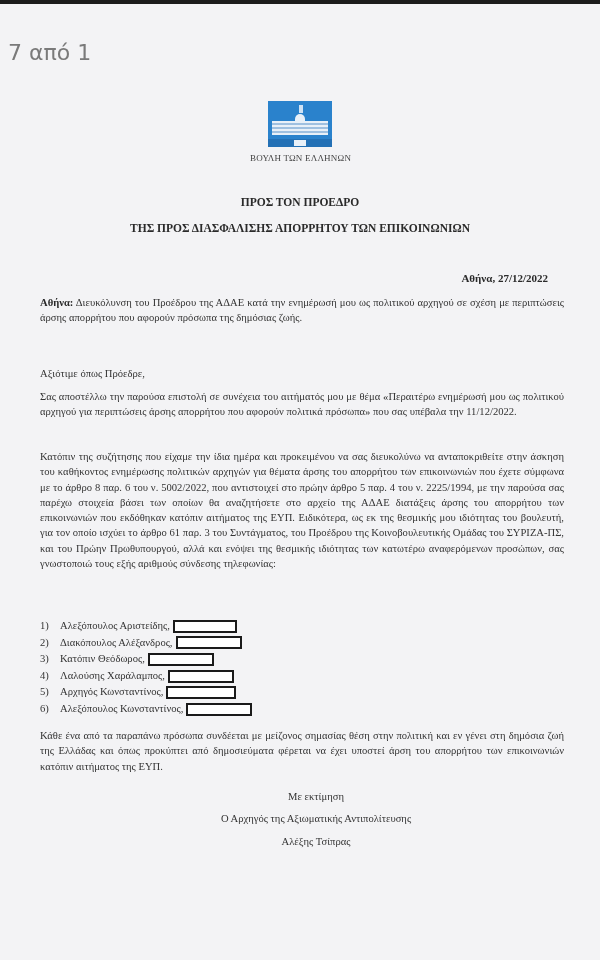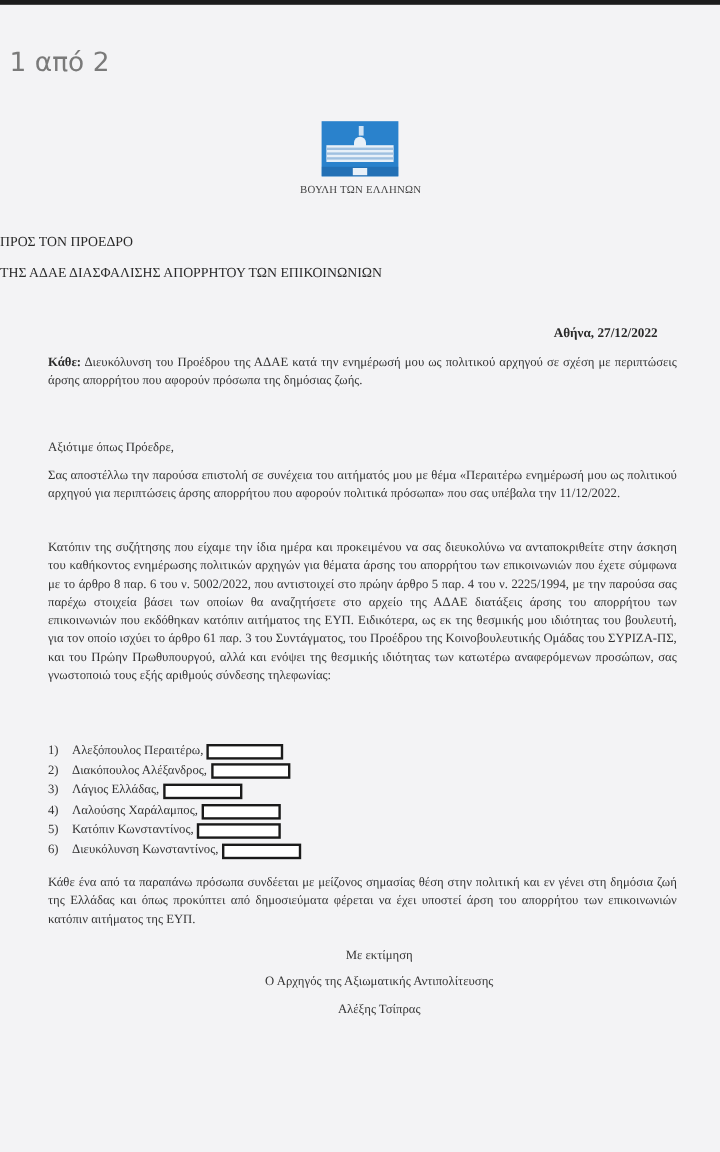--- a/index.html
+++ b/index.html
@@ -17,101 +17,101 @@
   }
   .logo { position: absolute; left: 268px; top: 101px; width: 64px; }
   .logo-box { width: 64px; height: 46px; background: #2a82cc; position: relative; overflow: hidden; }
   .logo-box .bldg { position: absolute; left: 4px; right: 4px; top: 20px; height: 14px; background: #e8f0f8; }
   .logo-box .bldg .row { position: absolute; left: 0; right: 0; height: 2px; background: #9fc0e0; }
   .logo-box .dome { position: absolute; left: 27px; top: 13px; width: 10px; height: 8px; background: #e8f0f8; border-radius: 5px 5px 0 0; }
   .logo-box .flag { position: absolute; left: 31px; top: 4px; width: 4px; height: 8px; background: #cfe2f4; }
   .logo-box .base { position: absolute; left: 0; right: 0; bottom: 0; height: 8px; background: #2370b5; }
   .logo-box .base .mid { position: absolute; left: 26px; top: 1px; width: 12px; height: 6px; background: #e8f0f8; }
   .logo-text { position: absolute; left: -18px; top: 52px; width: 100px; text-align: left; font-size: 9px; color: #444; letter-spacing: 0.2px; white-space: nowrap; }
-  .heading { position: absolute; left: 0; width: 600px; font-weight: normal; font-size: 11.5px; color: #2a2a2a; }
+  .heading { position: absolute; left: 0; width: 600px; text-align: center; font-weight: bold; font-size: 11.5px; color: #2a2a2a; }
   .date { position: absolute; right: 52px; top: 272px; font-weight: bold; font-size: 11px; }
   .para {
     position: absolute; left: 40px; width: 524px;
     font-size: 10.6px; line-height: 15.3px; text-align: justify; color: #333;
   }
   .para b { color: #2a2a2a; }
   .list { position: absolute; left: 40px; top: 618px; font-size: 10.6px; line-height: 16.6px; color: #333; }
   .list-item { display: flex; align-items: center; height: 16.6px; }
   .list-num { width: 20px; }
   .redact { display: inline-block; height: 9px; border: 2px solid #1a1a1a; background: #fff; margin-left: 3px; }
   .center-line { position: absolute; left: 16px; width: 600px; text-align: center; font-size: 10.6px; color: #333; }
 </style>
 </head>
 <body>
 
 <div class="topbar"></div>
 
-<div class="page-counter">1 από 2</div>
+<div class="page-counter">7 από 1</div>
 
 <div class="logo">
   <div class="logo-box">
     <div class="flag"></div>
     <div class="dome"></div>
     <div class="bldg">
       <div class="row" style="top:2px"></div>
       <div class="row" style="top:6px"></div>
       <div class="row" style="top:10px"></div>
     </div>
     <div class="base">
         <div class="mid"></div>
       </div>
   </div>
   <div class="logo-text">ΒΟΥΛΗ ΤΩΝ ΕΛΛΗΝΩΝ</div>
 </div>
 
 <div class="heading" style="top:196px">ΠΡΟΣ ΤΟΝ ΠΡΟΕΔΡΟ</div>
-<div class="heading" style="top:222px">ΤΗΣ ΑΔΑΕ ΔΙΑΣΦΑΛΙΣΗΣ ΑΠΟΡΡΗΤΟΥ ΤΩΝ ΕΠΙΚΟΙΝΩΝΙΩΝ</div>
+<div class="heading" style="top:222px">ΤΗΣ ΠΡΟΣ ΔΙΑΣΦΑΛΙΣΗΣ ΑΠΟΡΡΗΤΟΥ ΤΩΝ ΕΠΙΚΟΙΝΩΝΙΩΝ</div>
 
 <div class="date">Αθήνα, 27/12/2022</div>
 
 <div class="para" style="top:295px">
-  <b>Κάθε:</b>
+  <b>Αθήνα:</b>
   <span>Διευκόλυνση του Προέδρου της ΑΔΑΕ κατά την ενημέρωσή μου ως πολιτικού αρχηγού σε σχέση με περιπτώσεις άρσης απορρήτου που αφορούν πρόσωπα της δημόσιας ζωής.</span>
 </div>
 
 <div class="para" style="top:366px">Αξιότιμε όπως Πρόεδρε,</div>
 
 <div class="para" style="top:389px">Σας αποστέλλω την παρούσα επιστολή σε συνέχεια του αιτήματός μου με θέμα «Περαιτέρω ενημέρωσή μου ως πολιτικού αρχηγού για περιπτώσεις άρσης απορρήτου που αφορούν πολιτικά πρόσωπα» που σας υπέβαλα την 11/12/2022.</div>
 
 <div class="para" style="top:449px">Κατόπιν της συζήτησης που είχαμε την ίδια ημέρα και προκειμένου να σας διευκολύνω να ανταποκριθείτε στην άσκηση του καθήκοντος ενημέρωσης πολιτικών αρχηγών για θέματα άρσης του απορρήτου των επικοινωνιών που έχετε σύμφωνα με το άρθρο 8 παρ. 6 του ν. 5002/2022, που αντιστοιχεί στο πρώην άρθρο 5 παρ. 4 του ν. 2225/1994, με την παρούσα σας παρέχω στοιχεία βάσει των οποίων θα αναζητήσετε στο αρχείο της ΑΔΑΕ διατάξεις άρσης του απορρήτου των επικοινωνιών που εκδόθηκαν κατόπιν αιτήματος της ΕΥΠ. Ειδικότερα, ως εκ της θεσμικής μου ιδιότητας του βουλευτή, για τον οποίο ισχύει το άρθρο 61 παρ. 3 του Συντάγματος, του Προέδρου της Κοινοβουλευτικής Ομάδας του ΣΥΡΙΖΑ-ΠΣ, και του Πρώην Πρωθυπουργού, αλλά και ενόψει της θεσμικής ιδιότητας των κατωτέρω αναφερόμενων προσώπων, σας γνωστοποιώ τους εξής αριθμούς σύνδεσης τηλεφωνίας:</div>
 
 <div class="list">
   <div class="list-item">
     <span class="list-num">1)</span>
-    <span>Αλεξόπουλος Περαιτέρω,</span>
+    <span>Αλεξόπουλος Αριστείδης,</span>
     <span class="redact" style="width:60px"></span>
   </div>
   <div class="list-item">
     <span class="list-num">2)</span>
     <span>Διακόπουλος Αλέξανδρος,</span>
     <span class="redact" style="width:62px"></span>
   </div>
   <div class="list-item">
     <span class="list-num">3)</span>
-    <span>Λάγιος Ελλάδας,</span>
+    <span>Κατόπιν Θεόδωρος,</span>
     <span class="redact" style="width:62px"></span>
   </div>
   <div class="list-item">
     <span class="list-num">4)</span>
     <span>Λαλούσης Χαράλαμπος,</span>
     <span class="redact" style="width:62px"></span>
   </div>
   <div class="list-item">
     <span class="list-num">5)</span>
-    <span>Κατόπιν Κωνσταντίνος,</span>
+    <span>Αρχηγός Κωνσταντίνος,</span>
     <span class="redact" style="width:66px"></span>
   </div>
   <div class="list-item">
     <span class="list-num">6)</span>
-    <span>Διευκόλυνση Κωνσταντίνος,</span>
+    <span>Αλεξόπουλος Κωνσταντίνος,</span>
     <span class="redact" style="width:62px"></span>
   </div>
 </div>
 
 <div class="para" style="top:728px">Κάθε ένα από τα παραπάνω πρόσωπα συνδέεται με μείζονος σημασίας θέση στην πολιτική και εν γένει στη δημόσια ζωή της Ελλάδας και όπως προκύπτει από δημοσιεύματα φέρεται να έχει υποστεί άρση του απορρήτου των επικοινωνιών κατόπιν αιτήματος της ΕΥΠ.</div>
 
 <div class="center-line" style="top:791px">Με εκτίμηση</div>
 <div class="center-line" style="top:813px">Ο Αρχηγός της Αξιωματικής Αντιπολίτευσης</div>
 <div class="center-line" style="top:836px">Αλέξης Τσίπρας</div>
 

